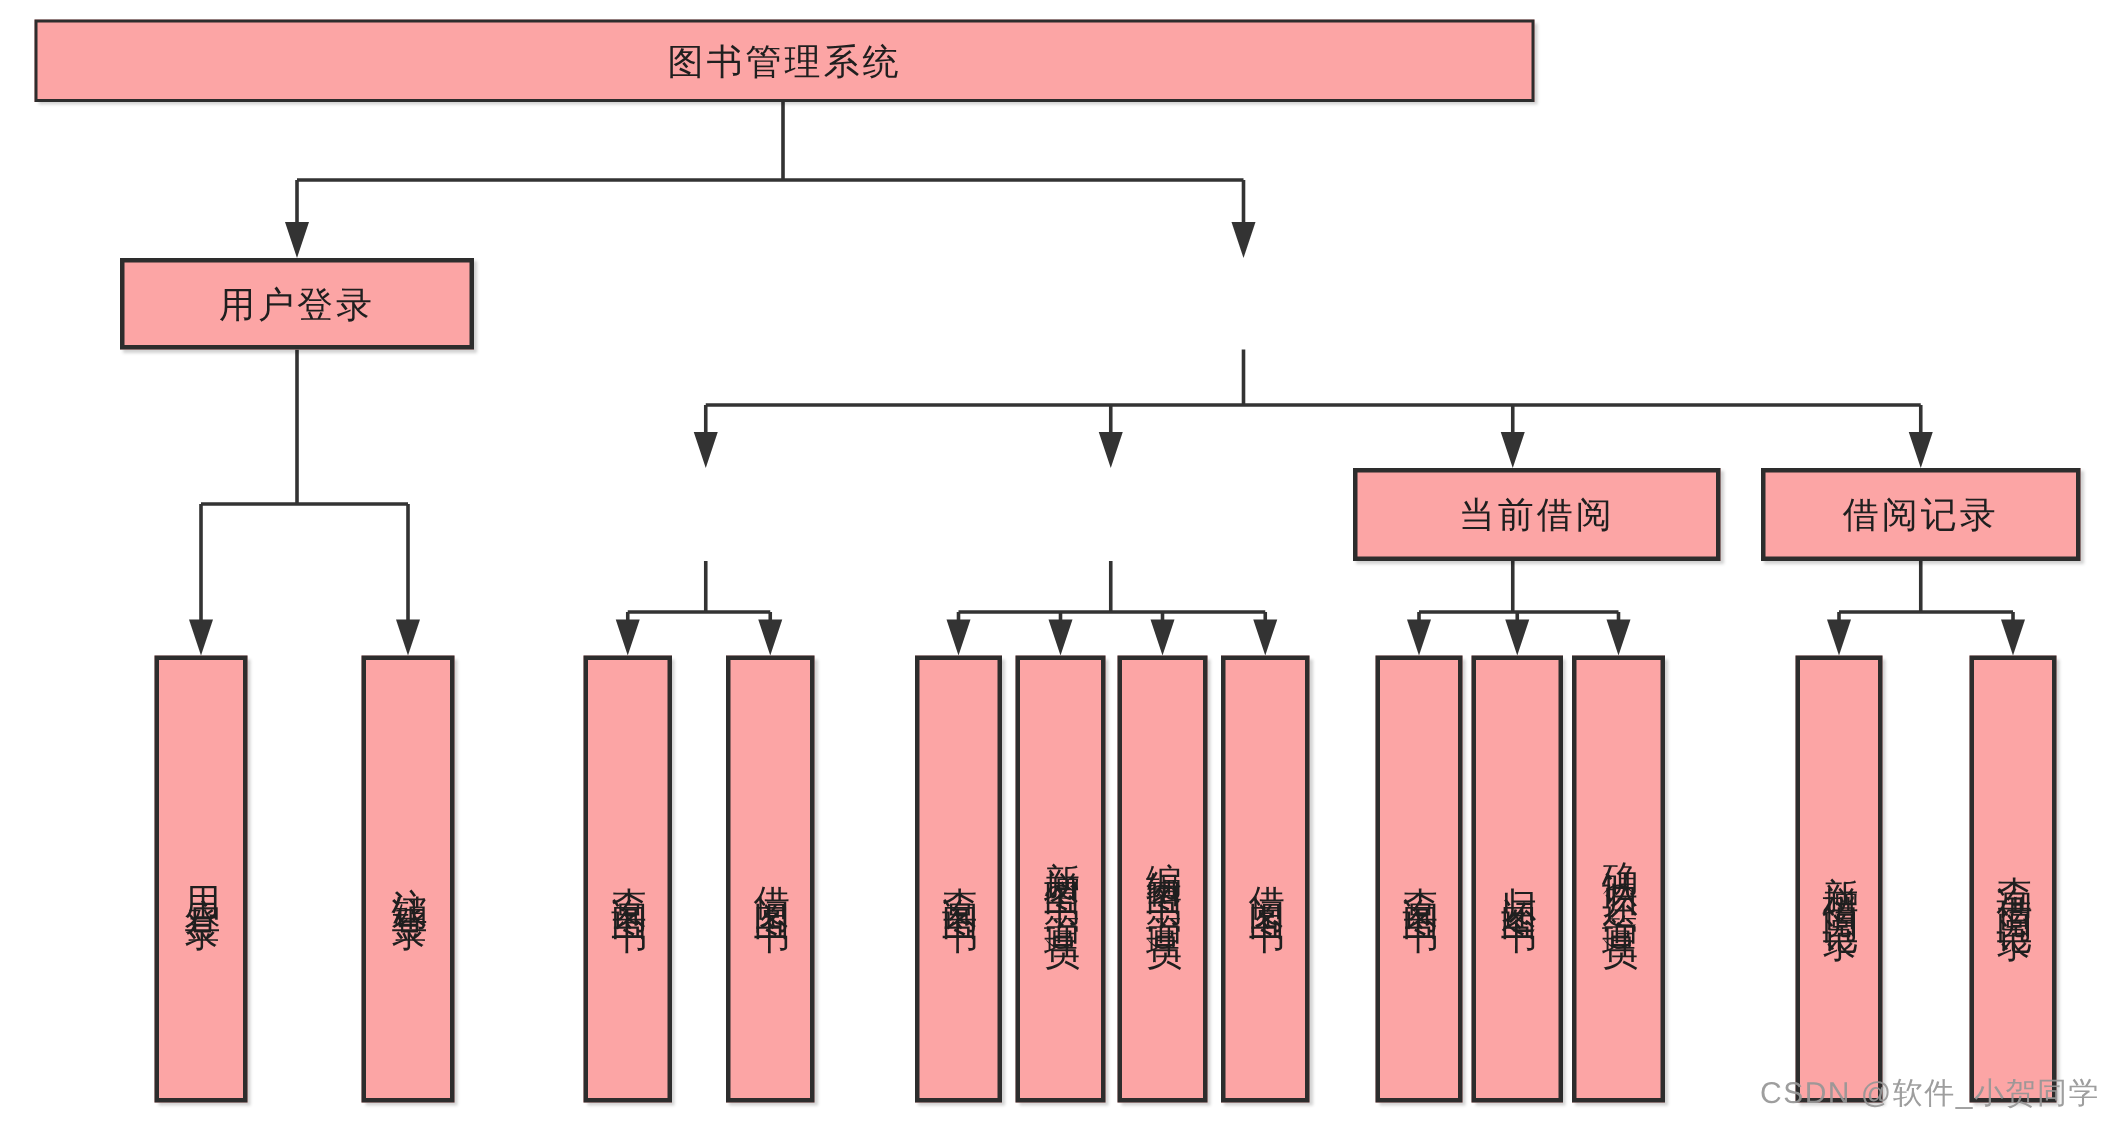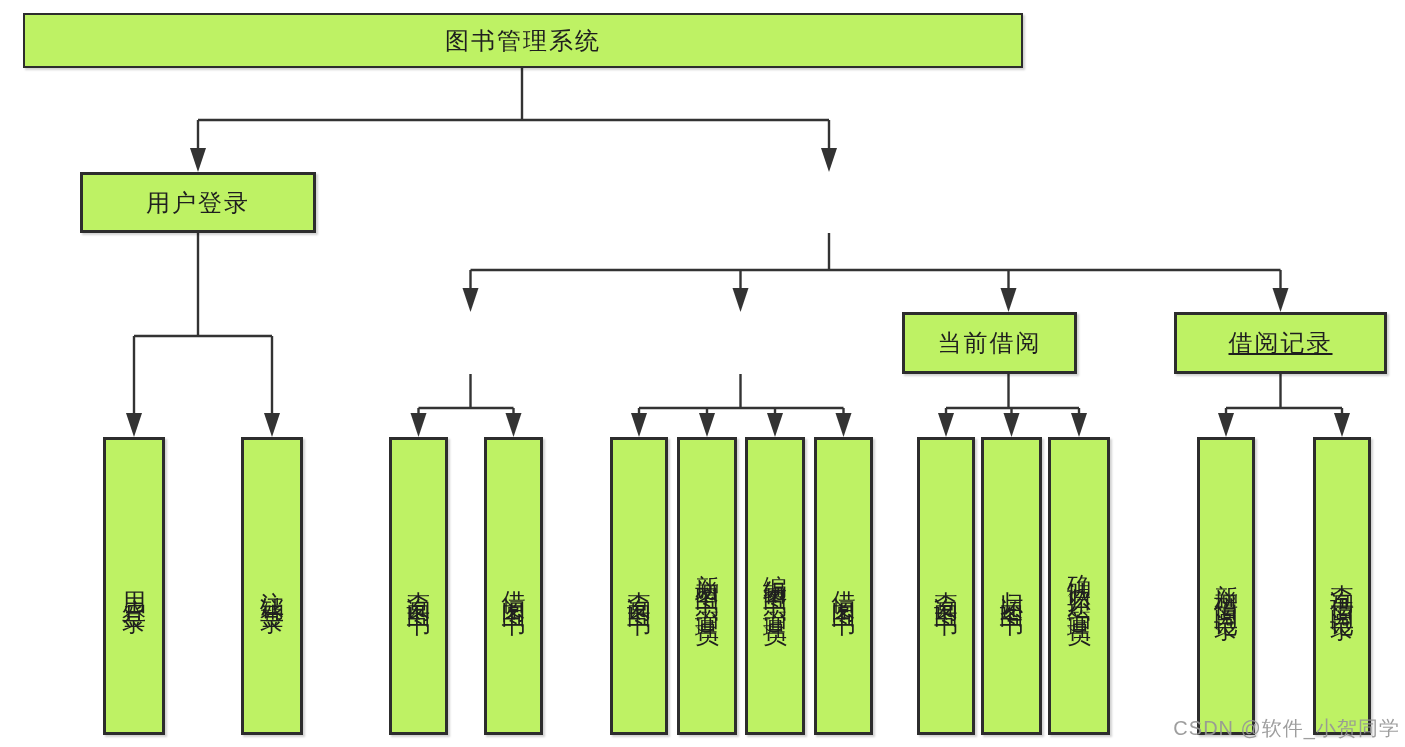--- a/index.html
+++ b/index.html
@@ -5,21 +5,21 @@
   html,body{margin:0;padding:0;}
   body{
     width:1405px;height:747px;overflow:hidden;background:#ffffff;
     font-family:"Liberation Sans", sans-serif;
   }
   .stage{position:relative;width:1405px;height:747px;background:#ffffff;}
   svg.wires{position:absolute;left:0;top:0;width:1405px;height:747px;}
   .wires path{stroke:#333333;stroke-width:2.4;fill:none;}
   .wires polygon{fill:#333333;stroke:none;}
   .box{
-    position:absolute;background:#bef264;border:3px solid #2d2d2d;box-sizing:border-box;
+    position:absolute;background:#fca5a5;border:3px solid #2d2d2d;box-sizing:border-box;
     display:flex;align-items:center;justify-content:center;color:#1f1f1f;
     box-shadow:2px 2px 2px rgba(0,0,0,0.18);
   }
   .box.root{border-width:2px;}
   .label-h{font-size:24px;letter-spacing:2px;white-space:nowrap;}
   .label-v{
     writing-mode:vertical-rl;text-orientation:mixed;
     font-size:24px;letter-spacing:7px;line-height:1;white-space:nowrap;
   }
   .watermark{
@@ -102,24 +102,24 @@
   </svg>
 
   <div class="box root" style="left:23px;top:13px;width:1000px;height:55px;">
     <span class="label-h">图书管理系统</span>
   </div>
 
   <div class="box" style="left:80px;top:172px;width:236px;height:61px;">
     <span class="label-h">用户登录</span>
   </div>
 
-  <div class="box" style="left:902px;top:312px;width:175px;height:62px;">
+  <div class="box" style="left:902px;top:312px;width:245px;height:62px;">
     <span class="label-h">当前借阅</span>
   </div>
-  <div class="box" style="left:1174px;top:312px;width:213px;height:62px;text-decoration:underline;">
+  <div class="box" style="left:1174px;top:312px;width:213px;height:62px;">
     <span class="label-h">借阅记录</span>
   </div>
 
   <div class="box" style="left:103px;top:437px;width:62px;height:298px;">
     <span class="label-v">用户登录</span>
   </div>
   <div class="box" style="left:241px;top:437px;width:62px;height:298px;">
     <span class="label-v">注销登录</span>
   </div>
 

